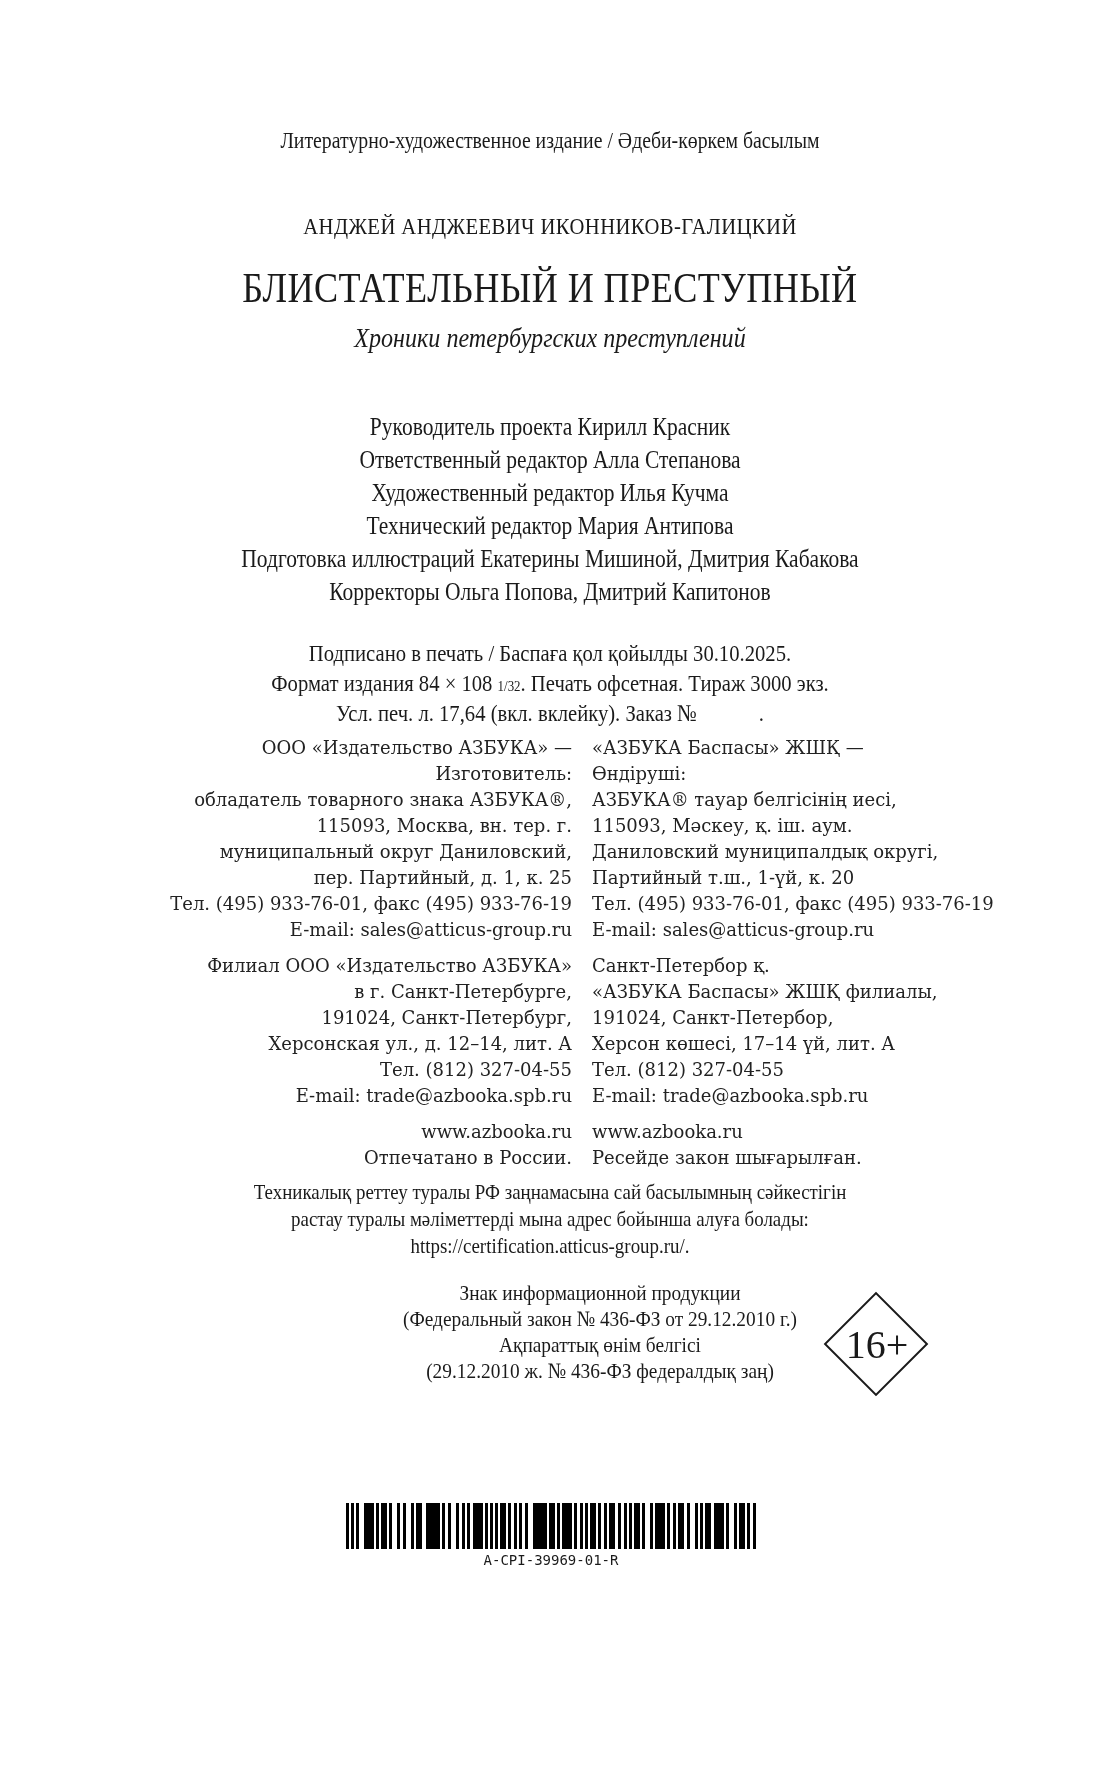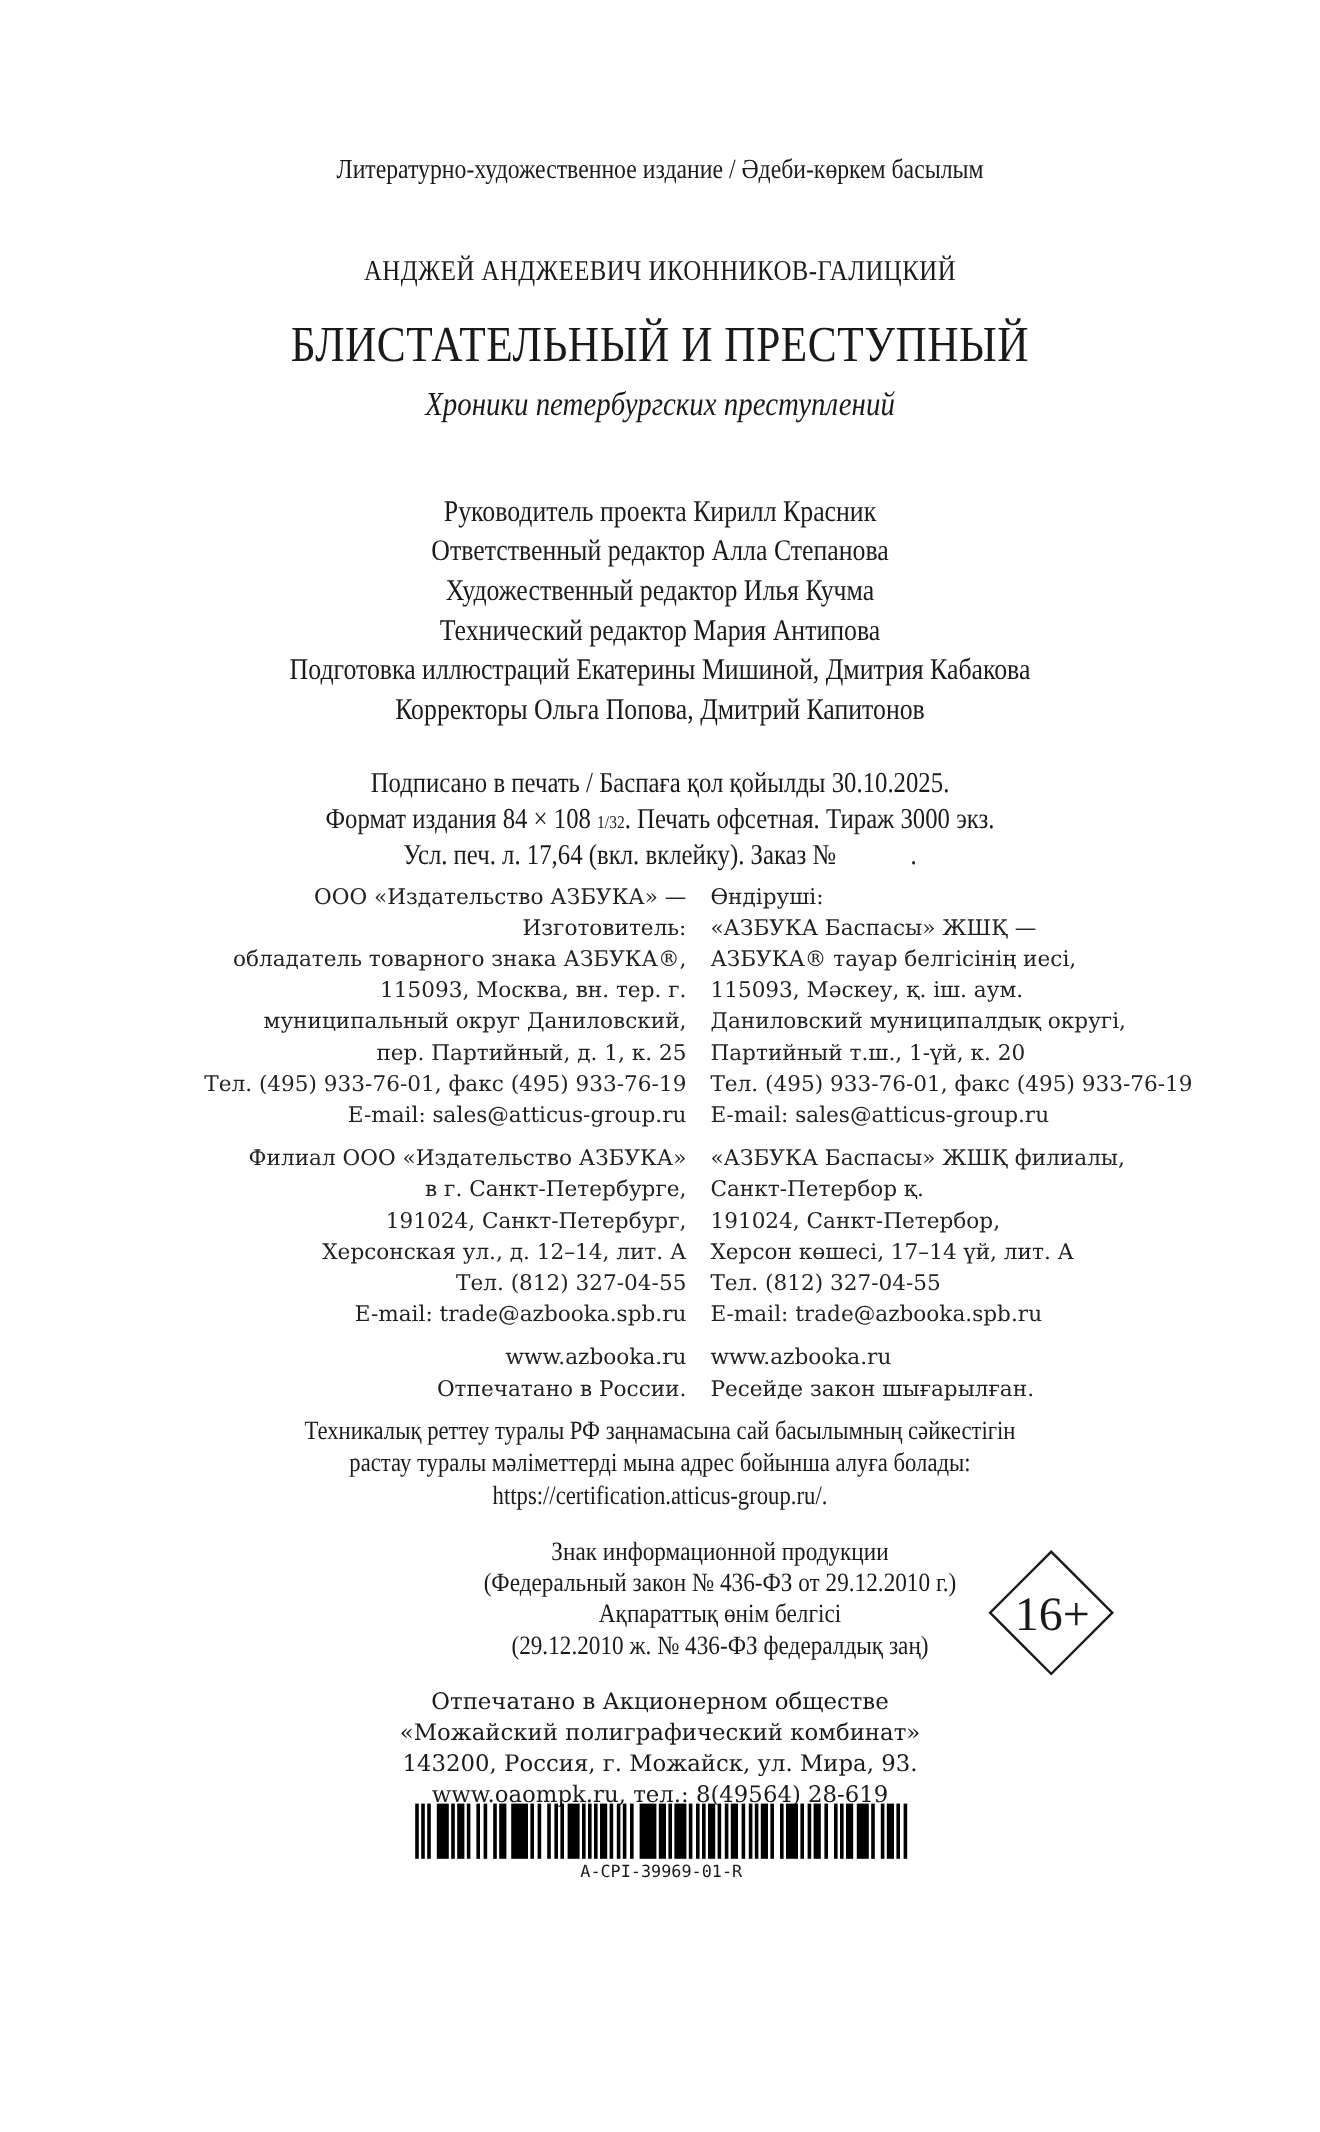--- a/index.html
+++ b/index.html
@@ -74,31 +74,31 @@
       <div class="ln">в г. Санкт-Петербурге,</div>
       <div class="ln">191024, Санкт-Петербург,</div>
       <div class="ln">Херсонская ул., д. 12–14, лит. А</div>
       <div class="ln">Тел. (812) 327-04-55</div>
       <div class="ln">E-mail: trade@azbooka.spb.ru</div>
       <div class="gap"></div>
       <div class="ln">www.azbooka.ru</div>
       <div class="ln">Отпечатано в России.</div>
     </div>
     <div class="col-right">
+      <div class="ln">«АЗБУКА Баспасы» ЖШҚ —</div>
       <div class="ln">Өндіруші:</div>
-      <div class="ln">«АЗБУКА Баспасы» ЖШҚ —</div>
       <div class="ln">АЗБУКА® тауар белгісінің иесі,</div>
       <div class="ln">115093, Мәскеу, қ. іш. аум.</div>
       <div class="ln">Даниловский муниципалдық округі,</div>
       <div class="ln">Партийный т.ш., 1-үй, к. 20</div>
       <div class="ln">Тел. (495) 933-76-01, факс (495) 933-76-19</div>
       <div class="ln">E-mail: sales@atticus-group.ru</div>
       <div class="gap"></div>
+      <div class="ln">Санкт-Петербор қ.</div>
       <div class="ln">«АЗБУКА Баспасы» ЖШҚ филиалы,</div>
-      <div class="ln">Санкт-Петербор қ.</div>
       <div class="ln">191024, Санкт-Петербор,</div>
       <div class="ln">Херсон көшесі, 17–14 үй, лит. А</div>
       <div class="ln">Тел. (812) 327-04-55</div>
       <div class="ln">E-mail: trade@azbooka.spb.ru</div>
       <div class="gap"></div>
       <div class="ln">www.azbooka.ru</div>
       <div class="ln">Ресейде закон шығарылған.</div>
     </div>
   </div>
 
@@ -113,26 +113,20 @@
     <div>(Федеральный закон № 436-ФЗ от 29.12.2010 г.)</div>
     <div>Ақпараттық өнім белгісі</div>
     <div>(29.12.2010 ж. № 436-ФЗ федералдық заң)</div>
   </div>
 
   <div class="diamond-wrap">
     <div class="diamond"></div>
     <div class="age">16+</div>
   </div>
 
-  <div class="c printer">
-    <div>Отпечатано в Акционерном обществе</div>
-    <div>«Можайский полиграфический комбинат»</div>
-    <div>143200, Россия, г. Можайск, ул. Мира, 93.</div>
-    <div>www.oaompk.ru, тел.: 8(49564) 28-619</div>
-  </div>
 
   <div class="barcode" id="barcode">
       <span style="width: 3px; background: rgb(0, 0, 0);"></span>
       <span style="width: 2px; background: transparent;"></span>
       <span style="width: 3px; background: rgb(0, 0, 0);"></span>
       <span style="width: 2px; background: transparent;"></span>
       <span style="width: 3px; background: rgb(0, 0, 0);"></span>
       <span style="width: 5px; background: transparent;"></span>
       <span style="width: 10px; background: rgb(0, 0, 0);"></span>
       <span style="width: 2px; background: transparent;"></span>

